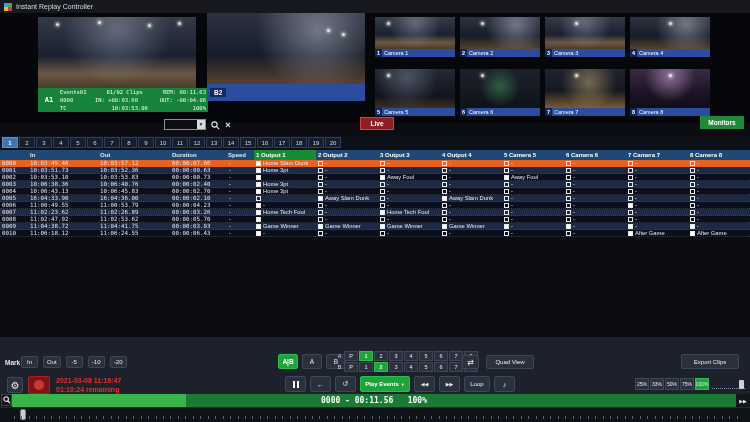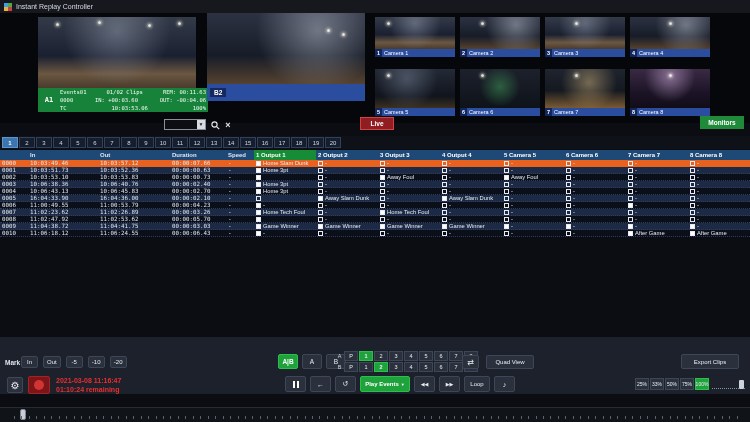--- a/index.html
+++ b/index.html
@@ -830,20 +830,33 @@
         <div class="btn">33%</div>
         <div class="btn">50%</div>
         <div class="btn">75%</div>
         <div class="btn lvl-active">100%</div>
       </div>
     <div class="zslider">
       <span class="zhandle"></span>
     </div>
   </div>
 
+  <div class="tlbar">
+    <div class="tl-mag">
+      <svg class="mag" width="8" height="8" viewBox="0 0 9 9">
+          <circle cx="3.5" cy="3.5" r="2.6" fill="none" stroke="#e6eaf0" stroke-width="1.2"></circle>
+          <line x1="5.6" y1="5.6" x2="8.2" y2="8.2" stroke="#e6eaf0" stroke-width="1.3"></line>
+        </svg>
+    </div>
+    <div class="tl-track">
+      <div class="tl-fill" id="tlfill" style="width: 24%;"></div>
+      <div class="tl-text"><span>0000 - 00:11.56</span>&nbsp;&nbsp;&nbsp;<span>100%</span></div>
+    </div>
+    <div class="tl-skip">▶▶</div>
+  </div>
 
   <div class="ruler" id="ruler">
     <div class="thumb"></div>
   <span class="tick" style="left: 14px;"></span>
       <span class="tick" style="left: 21.45px;"></span>
       <span class="tick" style="left: 28.9px;"></span>
       <span class="tick" style="left: 36.35px;"></span>
       <span class="tick" style="left: 43.8px;"></span>
       <span class="tick" style="left: 51.25px;"></span>
       <span class="tick" style="left: 58.7px;"></span>

